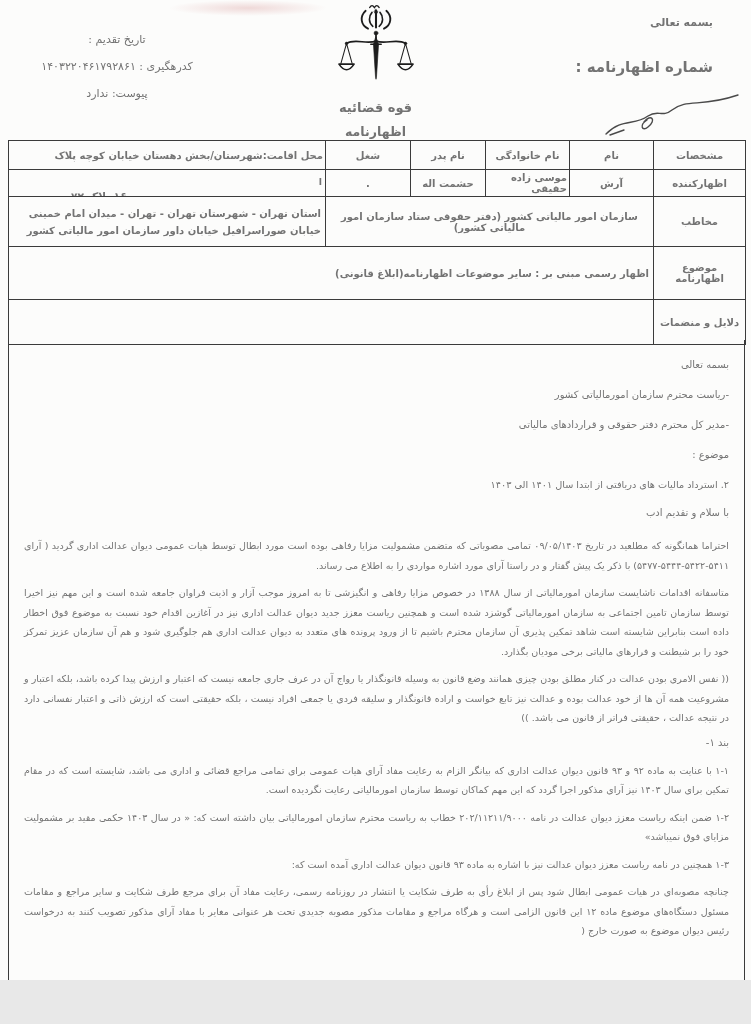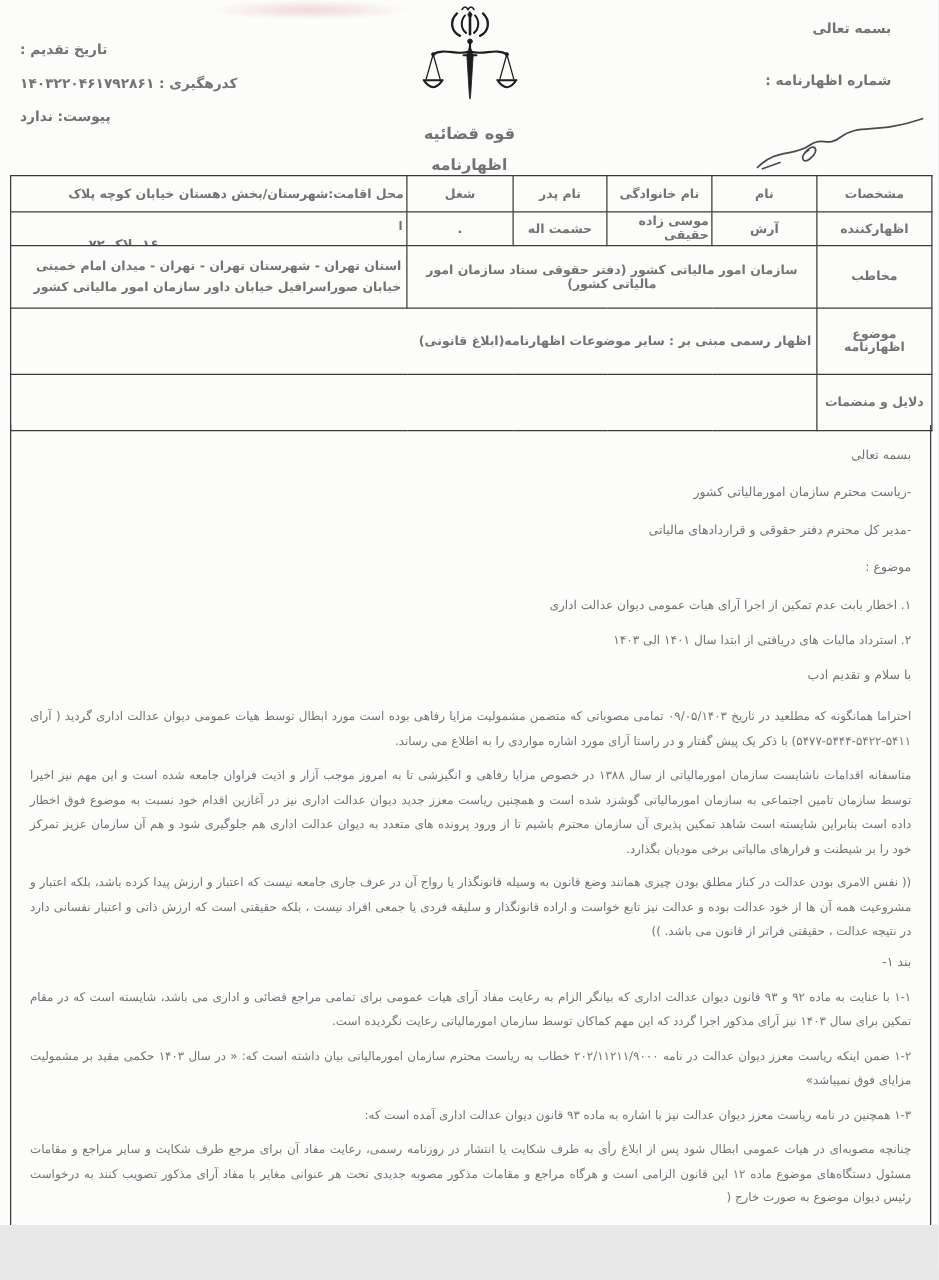--- a/index.html
+++ b/index.html
@@ -3,22 +3,22 @@
 <meta charset="utf-8">
 <style>
   html,body{margin:0;padding:0;background:#e8e8e8;}
   .page{
     position:relative;width:751px;height:980px;margin:0 auto;
     background:#fcfcfb;color:#737373;direction:rtl;overflow:hidden;
     font-family:"DejaVu Sans", sans-serif;
   }
   
   .bismillah{position:absolute;top:16px;right:38px;font-size:11px;font-weight:700;}
-  .decl-no{position:absolute;top:58px;right:38px;font-size:11px;font-weight:700;}
-  .h-left{position:absolute;top:33px;left:16px;width:202px;text-align:left;font-size:11px;font-weight:700;line-height:13px;}
+  .decl-no{position:absolute;top:58px;right:38px;font-size:15px;font-weight:700;}
+  .h-left{position:absolute;top:33px;left:16px;width:202px;text-align:center;font-size:11px;font-weight:400;line-height:13px;}
   .h-left > div{margin-bottom:14px;}
   .emblem{position:absolute;top:2px;left:318px;width:115px;text-align:center;}
   .emblem svg{display:block;margin:0 auto;}
   .jud-title{font-size:13px;font-weight:700;margin-top:4px;}
   .form-title{font-size:12.5px;font-weight:700;margin-top:9px;}
   .scribble{position:absolute;top:92px;left:596px;width:146px;height:46px;}
   .smudge{position:absolute;left:168px;top:0;width:160px;height:16px;
     background:radial-gradient(ellipse at center, rgba(205,125,125,.28), rgba(205,125,125,0) 70%);}
   
   table.idtable{
@@ -155,21 +155,20 @@
       <td colspan="5"></td>
     </tr>
   </tbody>
     </table>
 
   <div class="bodycell">
     <div class="b-line">بسمه تعالی</div>
     <div class="b-line">-ریاست محترم سازمان امورمالیاتی کشور</div>
     <div class="b-line">-مدیر کل محترم دفتر حقوقی و قراردادهای مالیاتی</div>
     <div class="b-line">موضوع :</div>
-    <div class="b-item">۱. اخطار بابت عدم تمکین از اجرا آرای هیات عمومی دیوان عدالت اداری</div>
     <div class="b-item">۲. استرداد مالیات های دریافتی از ابتدا سال ۱۴۰۱ الی ۱۴۰۳</div>
     <div class="b-line">با سلام و تقدیم ادب</div>
     <p class="b-para">احتراما همانگونه که مطلعید در تاریخ ۰۹/۰۵/۱۴۰۳ تمامی مصوباتی که متضمن مشمولیت مزایا رفاهی بوده است مورد ابطال توسط هیات عمومی دیوان عدالت اداری گردید ( آرای ۵۴۱۱-۵۴۲۲-۵۴۴۴-۵۴۷۷) با ذکر یک پیش گفتار و در راستا آرای مورد اشاره مواردی را به اطلاع می رساند.</p>
     <p class="b-para">متاسفانه اقدامات ناشایست سازمان امورمالیاتی از سال ۱۳۸۸ در خصوص مزایا رفاهی و انگیزشی تا به امروز موجب آزار و اذیت فراوان جامعه شده است و این مهم نیز اخیرا توسط سازمان تامین اجتماعی به سازمان امورمالیاتی گوشزد شده است و همچنین ریاست معزز جدید دیوان عدالت اداری نیز در آغازین اقدام خود نسبت به موضوع فوق اخطار داده است بنابراین شایسته است شاهد تمکین پذیری آن سازمان محترم باشیم تا از ورود پرونده های متعدد به دیوان عدالت اداری هم جلوگیری شود و هم آن سازمان عزیز تمرکز خود را بر شیطنت و فرارهای مالیاتی برخی مودیان بگذارد.</p>
     <p class="b-para">(( نفس الامری بودن عدالت در کنار مطلق بودن چیزی همانند وضع قانون به وسیله قانونگذار یا رواج آن در عرف جاری جامعه نیست که اعتبار و ارزش پیدا کرده باشد، بلکه اعتبار و مشروعیت همه آن ها از خود عدالت بوده و عدالت نیز تابع خواست و اراده قانونگذار و سلیقه فردی یا جمعی افراد نیست ، بلکه حقیقتی است که ارزش ذاتی و اعتبار نفسانی دارد در نتیجه عدالت ، حقیقتی فراتر از قانون می باشد. ))</p>
     <div class="b-label">بند ۱-</div>
     <p class="b-para">۱-۱ با عنایت به ماده ۹۲ و ۹۳ قانون دیوان عدالت اداری که بیانگر الزام به رعایت مفاد آرای هیات عمومی برای تمامی مراجع قضائی و اداری می باشد، شایسته است که در مقام تمکین برای سال ۱۴۰۳ نیز آرای مذکور اجرا گردد که این مهم کماکان توسط سازمان امورمالیاتی رعایت نگردیده است.</p>
     <p class="b-para">۱-۲ ضمن اینکه ریاست معزز دیوان عدالت در نامه ۲۰۲/۱۱۲۱۱/۹۰۰۰ خطاب به ریاست محترم سازمان امورمالیاتی بیان داشته است که: « در سال ۱۴۰۳ حکمی مقید بر مشمولیت مزایای فوق نمیباشد»</p>
     <p class="b-para">۱-۳ همچنین در نامه ریاست معزز دیوان عدالت نیز با اشاره به ماده ۹۳ قانون دیوان عدالت اداری آمده است که:</p>
     <p class="b-para">چنانچه مصوبه‌ای در هیات عمومی ابطال شود پس از ابلاغ رأی به طرف شکایت یا انتشار در روزنامه رسمی، رعایت مفاد آن برای مرجع طرف شکایت و سایر مراجع و مقامات مسئول دستگاه‌های موضوع ماده ۱۲ این قانون الزامی است و هرگاه مراجع و مقامات مذکور مصوبه جدیدی تحت هر عنوانی مغایر با مفاد آرای مذکور تصویب کنند به درخواست رئیس دیوان موضوع به صورت خارج (</p>

